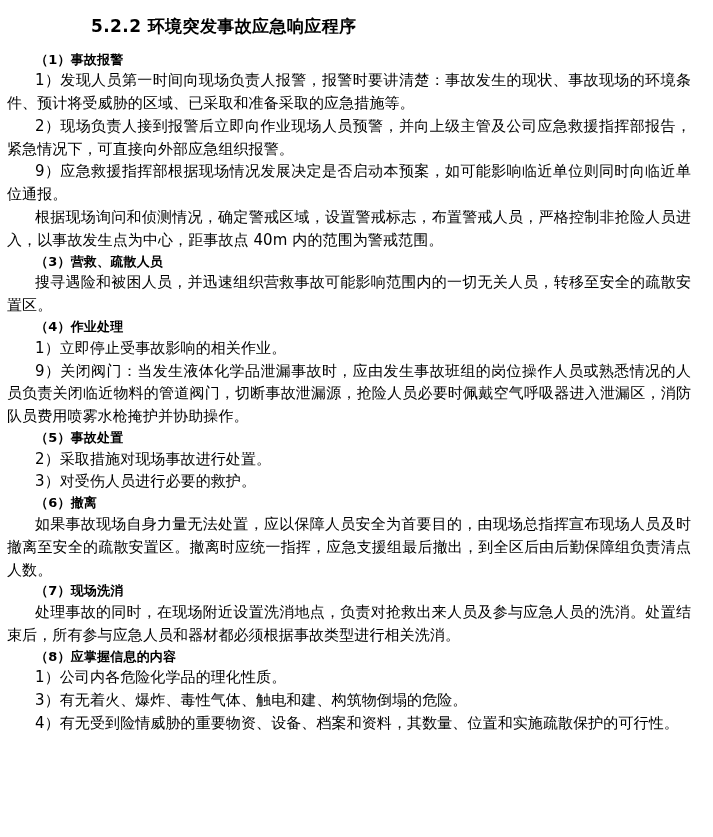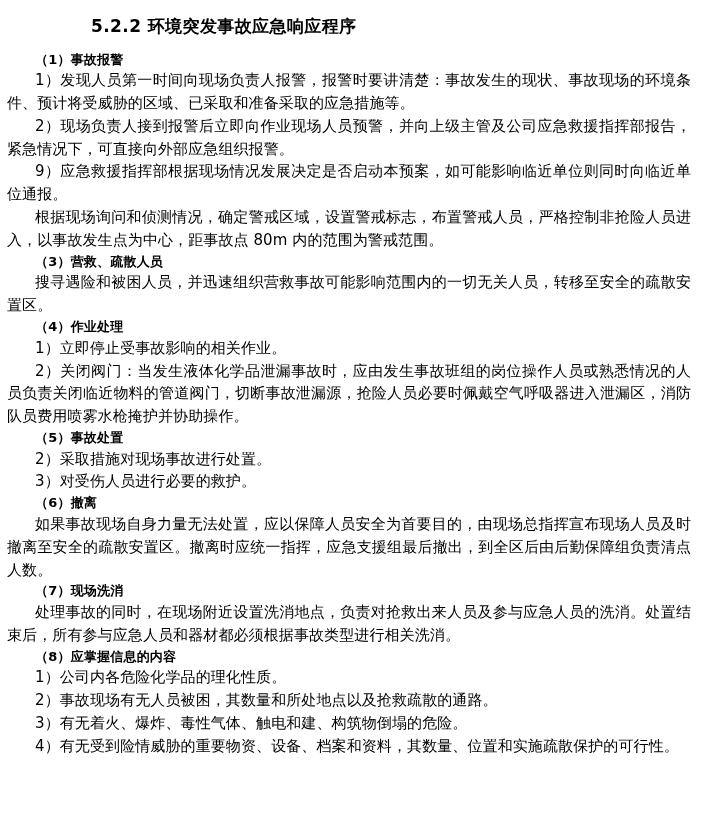--- a/index.html
+++ b/index.html
@@ -53,32 +53,31 @@
 </head>
 <body>
 
 <div class="page">
   <h1 class="doc-title">5.2.2 环境突发事故应急响应程序</h1>
   <div class="block" id="body-blocks">
       <p class="heading">（1）事故报警</p>
       <p class="para">1）发现人员第一时间向现场负责人报警，报警时要讲清楚：事故发生的现状、事故现场的环境条件、预计将受威胁的区域、已采取和准备采取的应急措施等。</p>
       <p class="para">2）现场负责人接到报警后立即向作业现场人员预警，并向上级主管及公司应急救援指挥部报告，紧急情况下，可直接向外部应急组织报警。</p>
       <p class="para">9）应急救援指挥部根据现场情况发展决定是否启动本预案，如可能影响临近单位则同时向临近单位通报。</p>
-      <p class="para">根据现场询问和侦测情况，确定警戒区域，设置警戒标志，布置警戒人员，严格控制非抢险人员进入，以事故发生点为中心，距事故点 80m 内的范围为警戒范围。</p>
+      <p class="para">根据现场询问和侦测情况，确定警戒区域，设置警戒标志，布置警戒人员，严格控制非抢险人员进入，以事故发生点为中心，距事故点 40m 内的范围为警戒范围。</p>
       <p class="heading">（3）营救、疏散人员</p>
       <p class="para">搜寻遇险和被困人员，并迅速组织营救事故可能影响范围内的一切无关人员，转移至安全的疏散安置区。</p>
       <p class="heading">（4）作业处理</p>
       <p class="para">1）立即停止受事故影响的相关作业。</p>
-      <p class="para">2）关闭阀门：当发生液体化学品泄漏事故时，应由发生事故班组的岗位操作人员或熟悉情况的人员负责关闭临近物料的管道阀门，切断事故泄漏源，抢险人员必要时佩戴空气呼吸器进入泄漏区，消防队员费用喷雾水枪掩护并协助操作。</p>
+      <p class="para">9）关闭阀门：当发生液体化学品泄漏事故时，应由发生事故班组的岗位操作人员或熟悉情况的人员负责关闭临近物料的管道阀门，切断事故泄漏源，抢险人员必要时佩戴空气呼吸器进入泄漏区，消防队员费用喷雾水枪掩护并协助操作。</p>
       <p class="heading">（5）事故处置</p>
       <p class="para">2）采取措施对现场事故进行处置。</p>
       <p class="para">3）对受伤人员进行必要的救护。</p>
       <p class="heading">（6）撤离</p>
       <p class="para">如果事故现场自身力量无法处置，应以保障人员安全为首要目的，由现场总指挥宣布现场人员及时撤离至安全的疏散安置区。撤离时应统一指挥，应急支援组最后撤出，到全区后由后勤保障组负责清点人数。</p>
       <p class="heading">（7）现场洗消</p>
       <p class="para">处理事故的同时，在现场附近设置洗消地点，负责对抢救出来人员及参与应急人员的洗消。处置结束后，所有参与应急人员和器材都必须根据事故类型进行相关洗消。</p>
       <p class="heading">（8）应掌握信息的内容</p>
       <p class="para">1）公司内各危险化学品的理化性质。</p>
-      <p class="para">2）事故现场有无人员被困，其数量和所处地点以及抢救疏散的通路。</p>
       <p class="para">3）有无着火、爆炸、毒性气体、触电和建、构筑物倒塌的危险。</p>
       <p class="para">4）有无受到险情威胁的重要物资、设备、档案和资料，其数量、位置和实施疏散保护的可行性。</p>
     </div>
 </div>
 
 </body></html>

